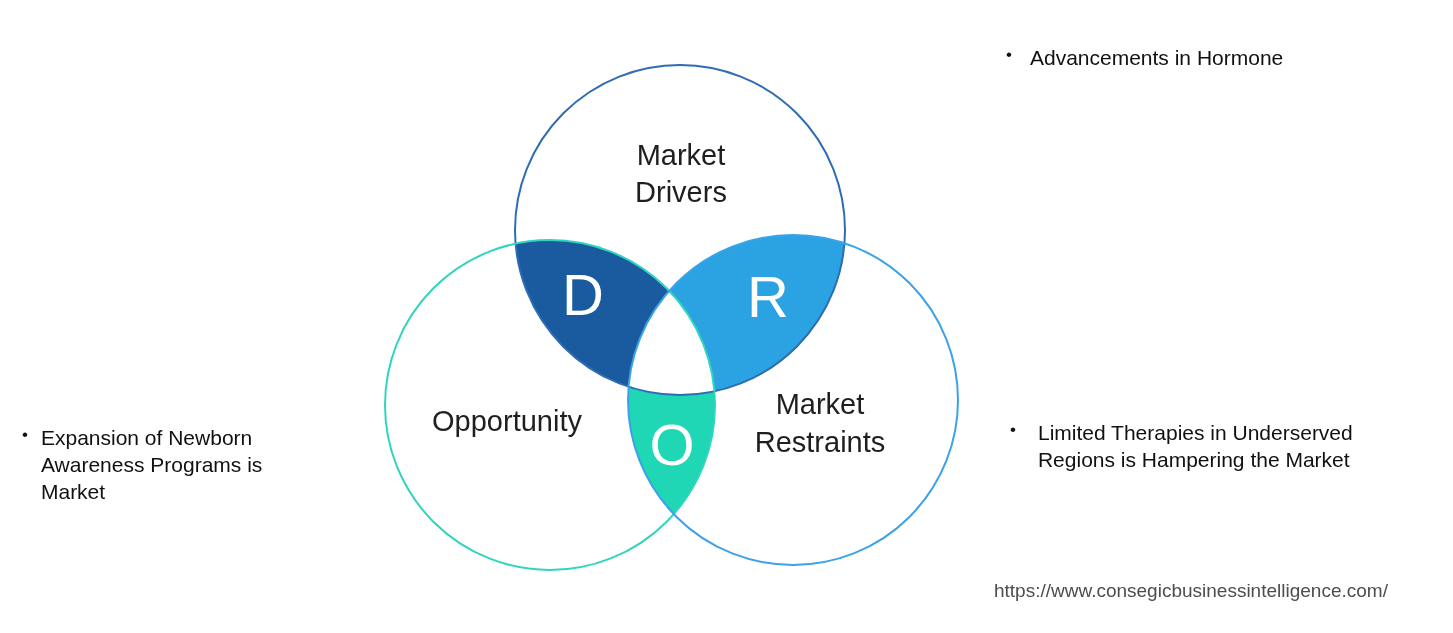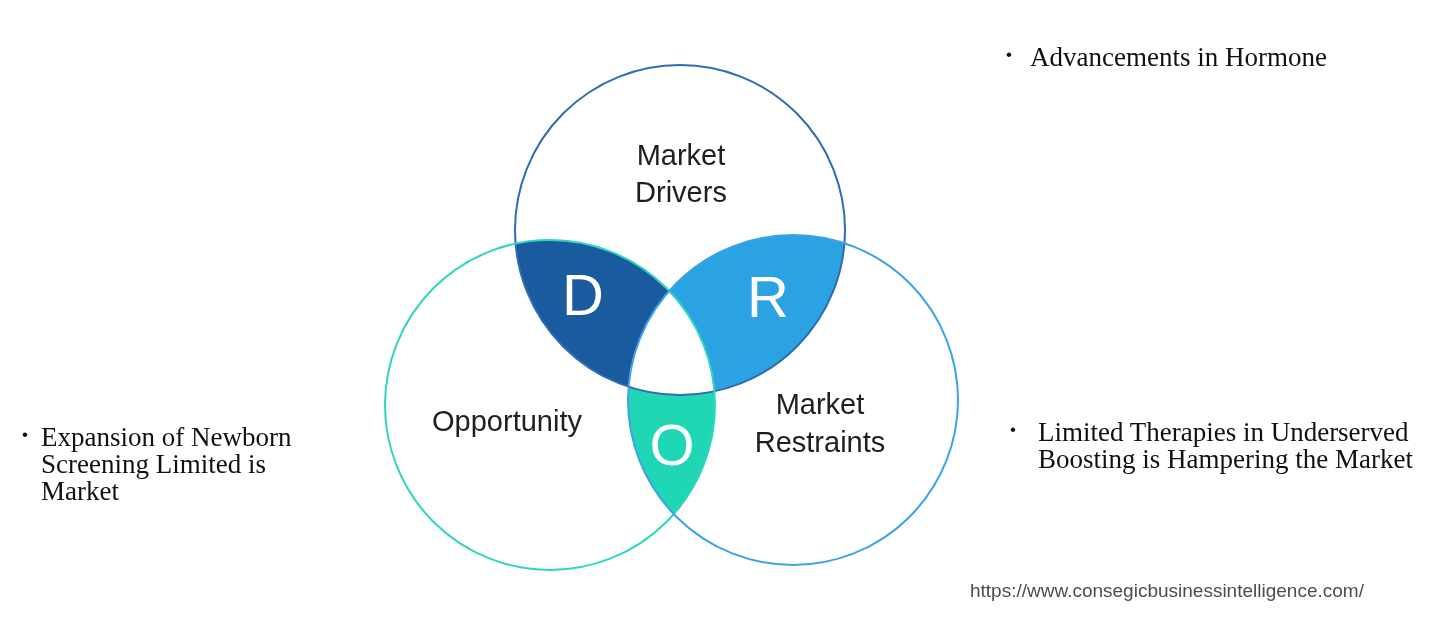--- a/index.html
+++ b/index.html
@@ -30,34 +30,33 @@
     display: flex;
     align-items: flex-start;
     color: #111111;
   }
   .bullet .dot {
     font-size: 17px;
     line-height: 27px;
     transform: translateY(-3px);
   }
   .bullet .lines div {
-    font-size: 27px;
+    font-size: 21px;
     line-height: 27px;
     white-space: nowrap;
-    font-family: Liberation Serif, serif;
   }
   .bullet-1 { left: 1006px; top: 44px; }
   .bullet-1 .dot { margin-right: 18px; }
   .bullet-2 { left: 22px; top: 424px; }
   .bullet-2 .dot { margin-right: 13px; }
   .bullet-3 { left: 1010px; top: 419px; }
   .bullet-3 .dot { margin-right: 22px; }
   .source-url {
     position: absolute;
-    left: 970px;
+    left: 994px;
     top: 580px;
     font-size: 19px;
     color: #4d4d4d;
     white-space: nowrap;
   }
 </style>
 </head>
 <body>
 
 <div class="page">
@@ -109,28 +108,28 @@
     <span class="dot">•</span>
     <div class="lines">
       <div>Advancements in Hormone</div>
     </div>
   </div>
 
   <div class="bullet bullet-2">
     <span class="dot">•</span>
     <div class="lines">
       <div>Expansion of Newborn</div>
-      <div>Screening Limited is</div>
+      <div>Awareness Programs is</div>
       <div>Market</div>
     </div>
   </div>
 
   <div class="bullet bullet-3">
     <span class="dot">•</span>
     <div class="lines">
       <div>Limited Therapies in Underserved</div>
-      <div>Boosting is Hampering the Market</div>
+      <div>Regions is Hampering the Market</div>
     </div>
   </div>
 
   <div class="source-url">https://www.consegicbusinessintelligence.com/</div>
 
 </div>
 
 </body></html>

